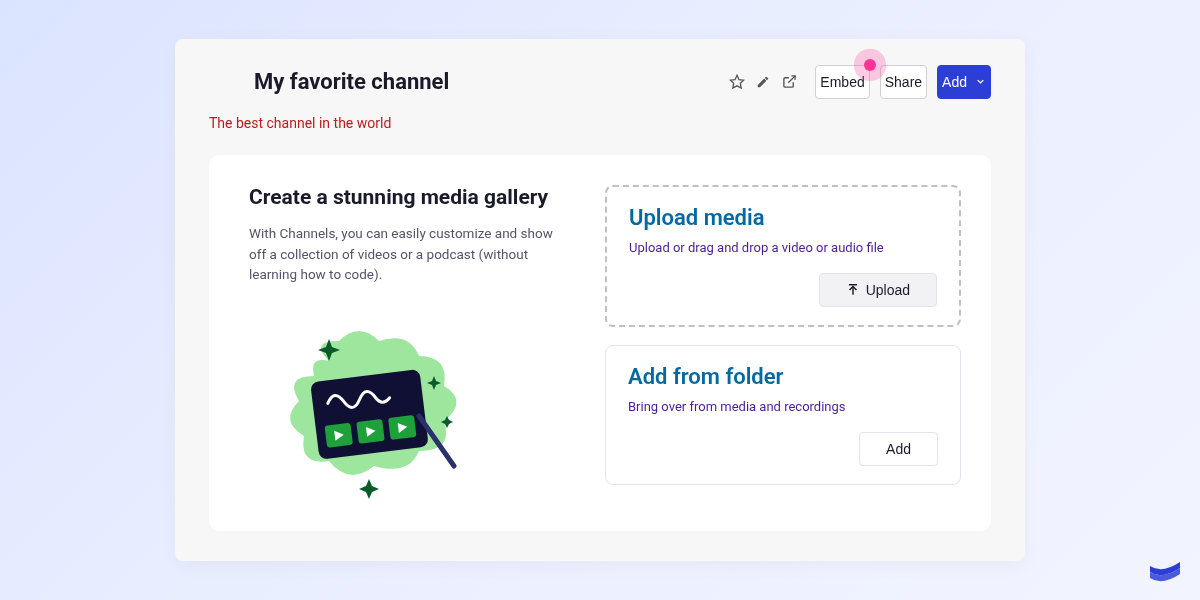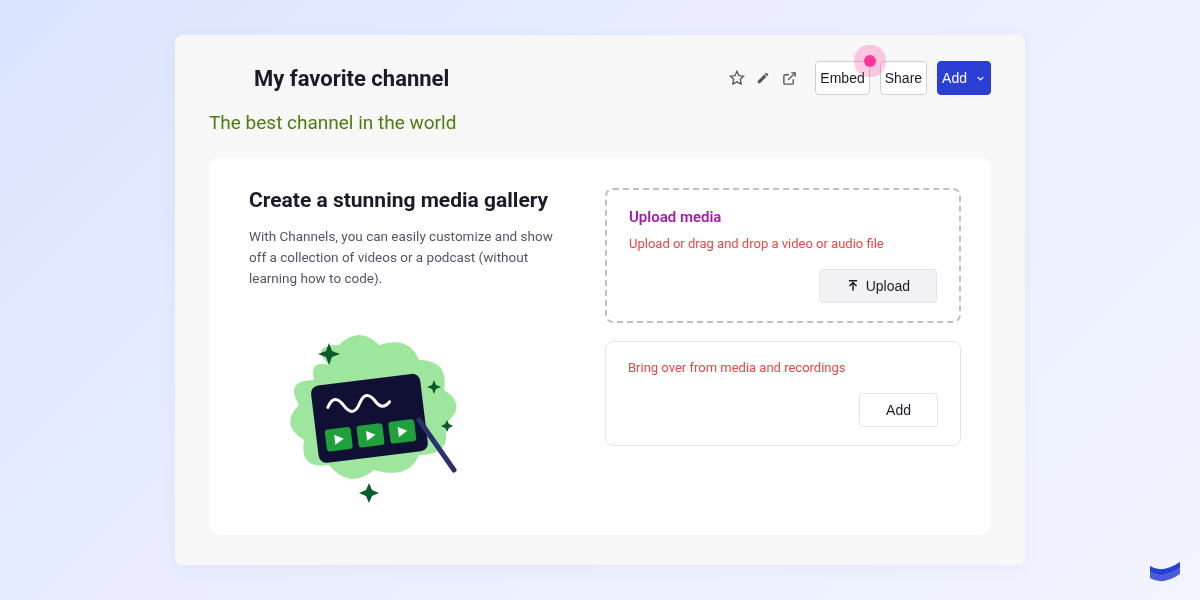--- a/index.html
+++ b/index.html
@@ -49,22 +49,22 @@
   .btn-primary {
     background: #2b3fd6;
     border-color: #2b3fd6;
     color: #fff;
     display:flex;
     align-items:center;
     gap:8px;
   }
   .subtitle {
     margin-top: 16px;
-    color: #4d7c0f;
-    font-size: 19px;
+    color: #b91c1c;
+    font-size: 14px;
   }
   .card {
     background: #fff;
     border-radius: 10px;
     margin-top: 24px;
     padding: 30px 30px 30px 40px;
     display: flex;
   }
   .left-col { flex: 1; }
   .right-col { flex: 1; display:flex; flex-direction:column; gap:18px; }
@@ -90,28 +90,28 @@
     position:relative;
   }
   .box {
     border: 1px solid #e3e3e9;
     border-radius: 8px;
     padding: 18px 22px;
     background:#fff;
     position:relative;
   }
   .box-title {
-    font-size: 15px;
+    font-size: 22px;
     font-weight: 600;
-    color:#a21caf;
+    color:#0369a1;
     margin-bottom:10px;
   }
   .box-desc {
     font-size: 13px;
-    color:#ef4444;
+    color:#4c1d95;
     margin-bottom: 18px;
   }
   .box-btn {
     border:1px solid #e3e3e9;
     background:#f2f2f4;
     padding: 8px 26px;
     font-size:14px;
     border-radius:4px;
     cursor:pointer;
     display:flex;
@@ -220,20 +220,21 @@
                 <polyline points="6 12 12 6 18 12"></polyline>
                 <line x1="5" y1="3" x2="19" y2="3"></line>
               </svg>
             <span>Upload</span>
           </button>
         </div>
         <div class="clear"></div>
       </div>
 
       <div class="box">
+        <div class="box-title">Add from folder</div>
         <div class="box-desc">Bring over from media and recordings</div>
         <div class="box-footer">
           <button class="box-btn" style="background:#fff">
             <span>Add</span>
           </button>
         </div>
         <div class="clear"></div>
       </div>
     </div>
   </div>

